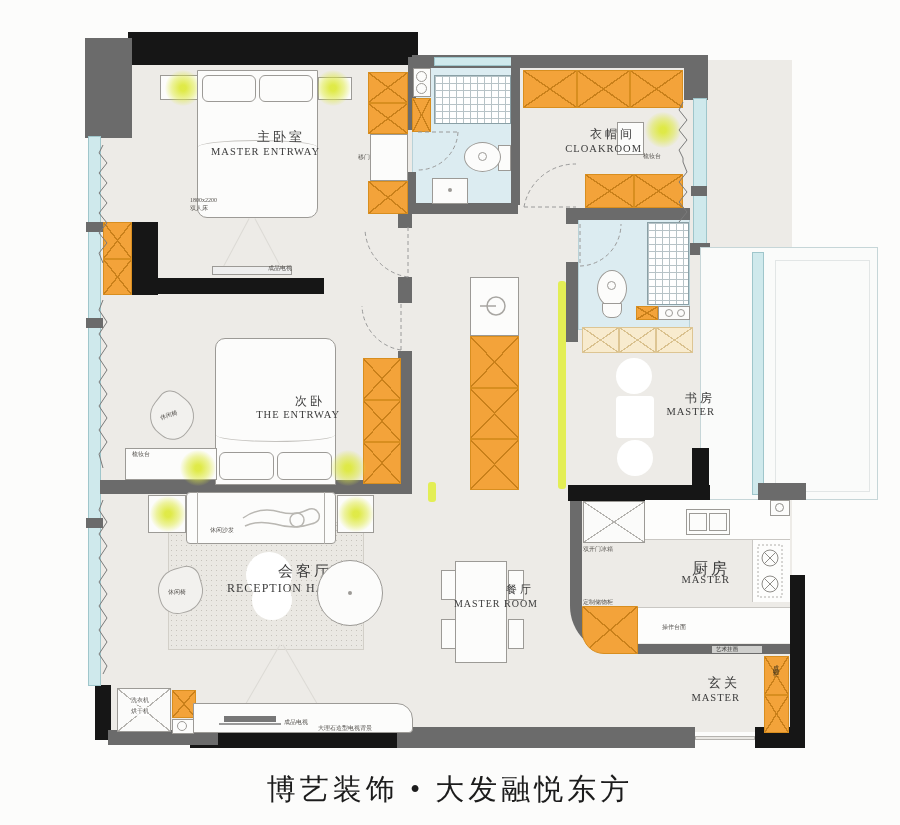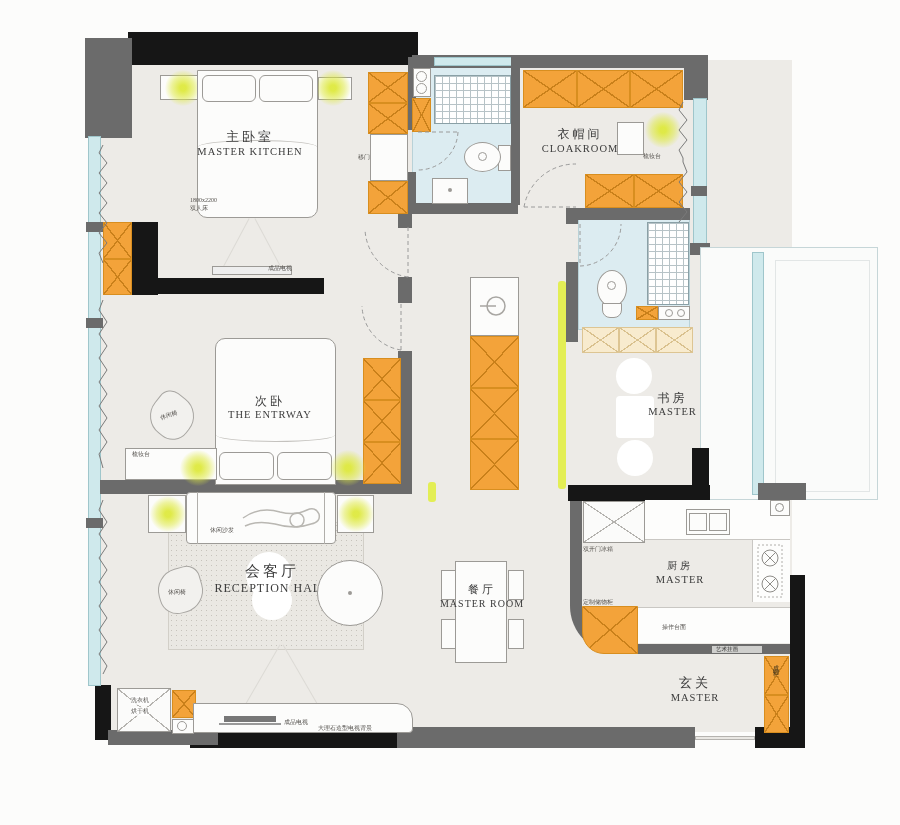--- a/index.html
+++ b/index.html
@@ -27,21 +27,21 @@
       linear-gradient(to bottom right, transparent calc(50% - .6px), #b5b3af calc(50% - .6px) calc(50% + .6px), transparent calc(50% + .6px)),
       #fbfbfa;border:1px solid #9c9a96;}
   .furn{background:#fcfcfb;border:1px solid #9c9a96;}
   .grid{background-image:linear-gradient(#b7c3c7 1px,transparent 1px),linear-gradient(90deg,#b7c3c7 1px,transparent 1px);
         background-size:7px 7px;background-color:#fff;border:1px solid #8aa0a6;}
   .rug{background-image:radial-gradient(#c6c3bc .9px,transparent 1px);background-size:5px 5px;
        background-color:rgba(232,230,225,.65);border:1px solid #d2cfc8;}
   .glow{width:36px;height:36px;border-radius:50%;
         background:radial-gradient(circle, rgba(222,233,63,.95) 12%, rgba(222,233,63,.5) 45%, rgba(222,233,63,0) 72%);}
   .ystrip{background:#e3ee55;border-radius:3px;}
-  .lbl{color:#3c3c3c;text-align:center;line-height:1.15;white-space:nowrap;}
+  .lbl{color:#3c3c3c;text-align:right;line-height:1.15;white-space:nowrap;}
   .cn{font-size:13px;letter-spacing:3px;}
   .en{font-size:10.5px;letter-spacing:1px;}
   .micro{font-size:6px;color:#55524e;white-space:nowrap;}
   .vtext{writing-mode:vertical-rl;letter-spacing:2px;}
   .circ{border-radius:50%;}
   #footer-title{position:absolute;left:0;right:0;top:770px;text-align:center;
         font-size:29px;letter-spacing:4px;color:#1c1c1c;}
 </style>
 </head>
 <body>
@@ -103,21 +103,21 @@
   <div class="abs furn" style="left:318px;top:77px;width:34px;height:23px;"></div>
   <div class="abs glow" style="left:165px;top:70px;"></div>
   <div class="abs glow" style="left:315px;top:70px;"></div>
   <div class="abs furn" style="left:197px;top:70px;width:121px;height:148px;border-radius:0 0 10px 10px;"></div>
   <div class="abs furn" style="left:202px;top:75px;width:54px;height:27px;border-radius:6px;"></div>
   <div class="abs furn" style="left:259px;top:75px;width:54px;height:27px;border-radius:6px;"></div>
   <div class="abs" style="left:198px;top:140px;width:119px;height:14px;border-top:1px solid #c4c2be;border-radius:50% 50% 0 0;"></div>
   <div class="abs micro" style="left:190px;top:197px;">1800x2200</div>
   <div class="abs micro" style="left:190px;top:204px;">双人床</div>
   <div class="abs lbl cn" style="left:195px;top:130px;width:110px;">主卧室</div>
-  <div class="abs lbl en" style="left:180px;top:146px;width:140px;">MASTER KITCHEN</div>
+  <div class="abs lbl en" style="left:180px;top:146px;width:140px;">MASTER ENTRWAY</div>
 
   <div class="abs xcell" style="left:368px;top:72px;width:40px;height:31px;"></div>
   <div class="abs xcell" style="left:368px;top:103px;width:40px;height:31px;"></div>
   <div class="abs furn" style="left:370px;top:134px;width:38px;height:47px;"></div>
   <div class="abs micro" style="left:358px;top:153px;">移门</div>
   <div class="abs xcell" style="left:368px;top:181px;width:40px;height:33px;"></div>
 
   <div class="abs xcell" style="left:103px;top:222px;width:29px;height:37px;"></div>
   <div class="abs xcell" style="left:103px;top:259px;width:29px;height:36px;"></div>
 
@@ -267,21 +267,21 @@
   <div class="abs" style="left:752px;top:540px;width:38px;height:62px;background:#fdfdfc;border-left:1px solid #c9c7c3;"></div>
   <svg class="abs" style="left:757px;top:544px;" width="26" height="54" viewBox="0 0 26 54">
     <rect x="1" y="1" width="24" height="52" fill="none" stroke="#b0aeaa" stroke-dasharray="2,2"></rect>
     <circle cx="13" cy="14" r="8" fill="none" stroke="#8e8c88"></circle>
     <line x1="7" y1="8" x2="19" y2="20" stroke="#8e8c88"></line>
       <line x1="19" y1="8" x2="7" y2="20" stroke="#8e8c88"></line>
     <circle cx="13" cy="40" r="8" fill="none" stroke="#8e8c88"></circle>
     <line x1="7" y1="34" x2="19" y2="46" stroke="#8e8c88"></line>
       <line x1="19" y1="34" x2="7" y2="46" stroke="#8e8c88"></line>
   </svg>
-  <div class="abs lbl cn" style="left:630px;top:560px;width:100px;font-size:10px;">厨房</div>
+  <div class="abs lbl cn" style="left:630px;top:560px;width:100px;font-size:16px;">厨房</div>
   <div class="abs lbl en" style="left:630px;top:574px;width:100px;">MASTER</div>
   <div class="abs micro" style="left:583px;top:598px;">定制储物柜</div>
   <div class="abs" style="left:620px;top:607px;width:170px;height:36px;background:#fdfdfc;border-top:1px solid #c9c7c3;"></div>
   <div class="abs xcell" style="left:582px;top:606px;width:56px;height:48px;border-bottom-left-radius:22px;"></div>
   <div class="abs micro" style="left:662px;top:623px;">操作台面</div>
 
   <div class="abs furn" style="left:770px;top:500px;width:20px;height:16px;"></div>
   <div class="abs circ" style="left:775px;top:503px;width:9px;height:9px;border:1px solid #8e8c88;"></div>
 
   <div class="abs" style="left:712px;top:646px;width:50px;height:7px;background:#cfcfcd;"></div>
@@ -296,13 +296,14 @@
   <svg class="abs" style="left:98px;top:145px;" width="10" height="120" viewBox="0 0 10 120" preserveAspectRatio="none">
     <polyline points="5,0 1,8 9,18 1,28 9,38 1,48 9,58 1,68 9,78 1,88 9,98 1,108 5,118" fill="none" stroke="#7a7a7a" stroke-width="1"></polyline>
   </svg>
   <svg class="abs" style="left:98px;top:300px;" width="10" height="170" viewBox="0 0 10 170" preserveAspectRatio="none">
     <polyline points="5,0 1,10 9,22 1,34 9,46 1,58 9,70 1,82 9,94 1,106 9,118 1,130 9,142 1,154 5,168" fill="none" stroke="#7a7a7a" stroke-width="1"></polyline>
   </svg>
   <svg class="abs" style="left:98px;top:500px;" width="10" height="175" viewBox="0 0 10 175" preserveAspectRatio="none">
     <polyline points="5,0 1,10 9,22 1,34 9,46 1,58 9,70 1,82 9,94 1,106 9,118 1,130 9,142 1,154 9,166 5,174" fill="none" stroke="#7a7a7a" stroke-width="1"></polyline>
   </svg>
 
+  <div id="footer-title">博艺装饰 • 大发融悦东方</div>
 </div>
 
 </body></html>

